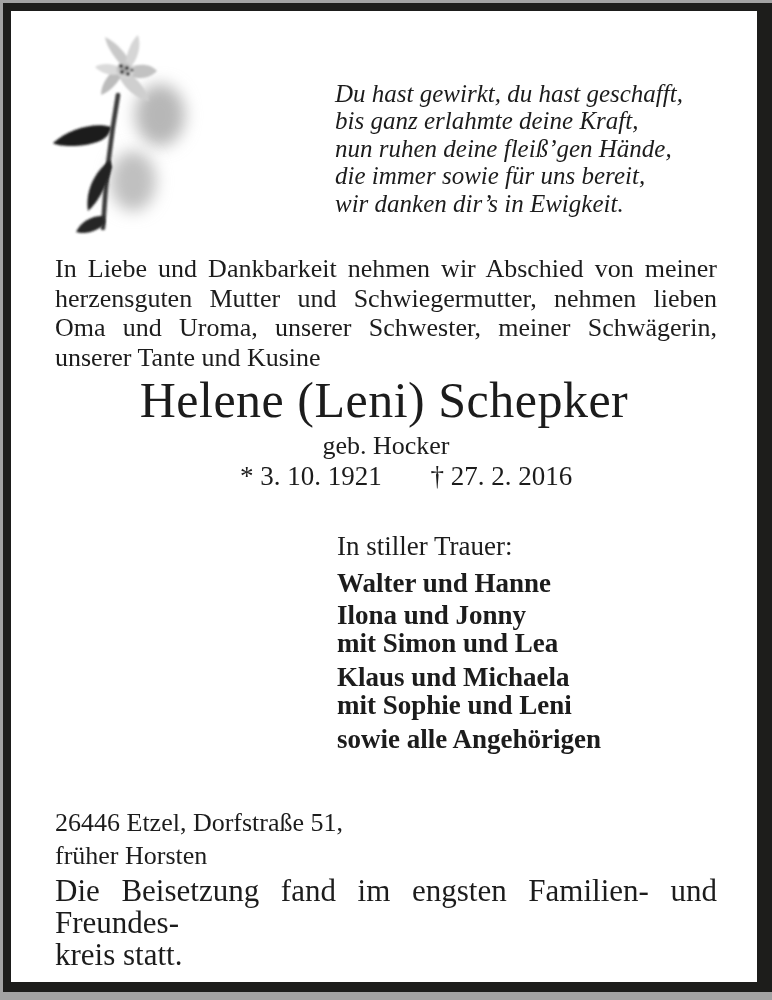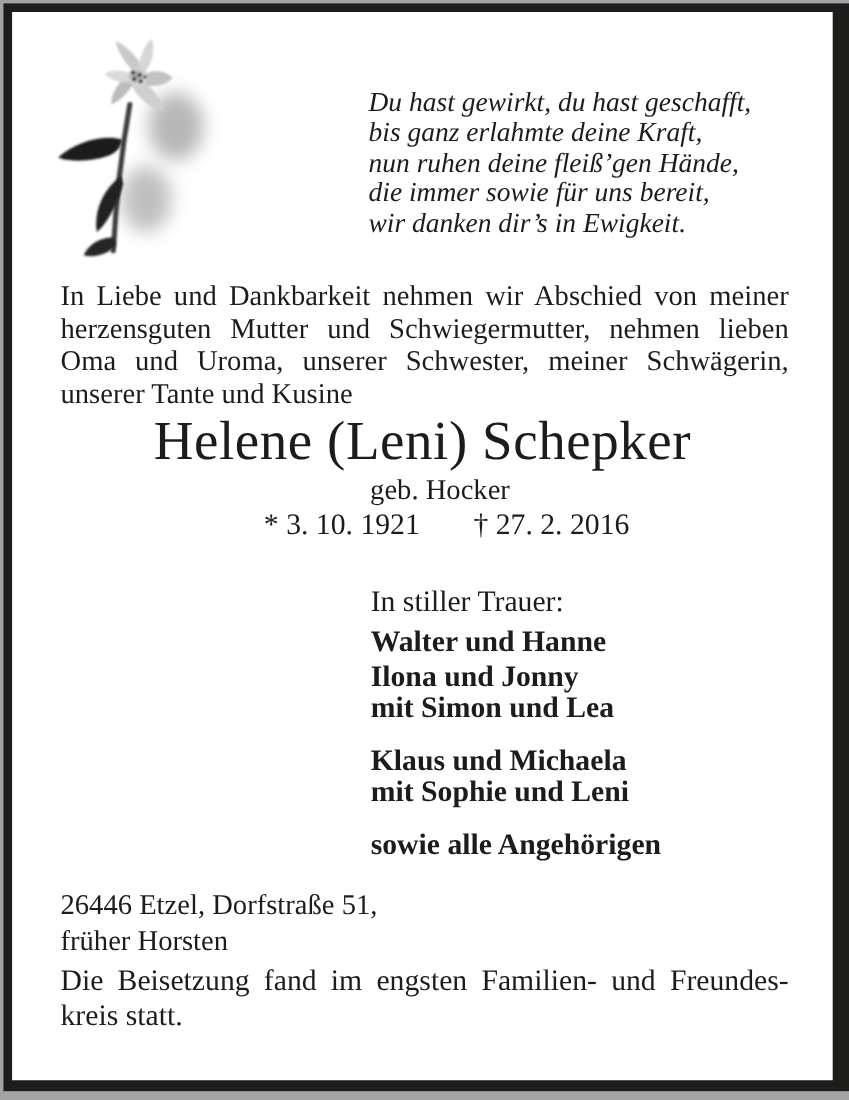--- a/index.html
+++ b/index.html
@@ -73,21 +73,21 @@
     top: 362px;
     width: 746px;
     text-align: center;
     font-size: 50px;
     line-height: 54px;
     font-weight: normal;
     letter-spacing: 0.5px;
   }
   .maiden {
     position: absolute;
-    left: 16px;
+    left: 2px;
     top: 421px;
     width: 746px;
     text-align: center;
     font-size: 26px;
     line-height: 28px;
   }
   .dates {
     position: absolute;
     left: 0;
     top: 450px;
@@ -106,39 +106,39 @@
     left: 326px;
     top: 510px;
     font-size: 27px;
     line-height: 28px;
     white-space: nowrap;
   }
   .mourners .header { font-weight: normal; margin-top: 11px; }
   .mourners .m-line { font-weight: bold; }
   .mt9 { margin-top: 9px; }
   .mt4 { margin-top: 4px; }
-  .mt2 { margin-top: 20px; }
+  .mt2 { margin-top: 6px; }
   .mt0 { margin-top: 0; }
 
   
   .address {
     position: absolute;
     left: 44px;
     top: 795px;
     font-size: 26px;
     line-height: 33px;
   }
 
   
   .closing {
     position: absolute;
     left: 44px;
     top: 864px;
     width: 662px;
-    font-size: 27px;
+    font-size: 31px;
     line-height: 32px;
   }
 </style>
 </head>
 <body>
 
 <div class="stage">
   <div class="frame">
     <div class="inner">
 

